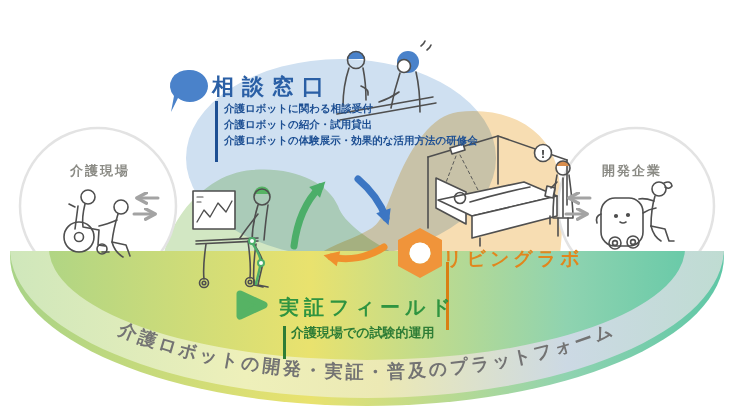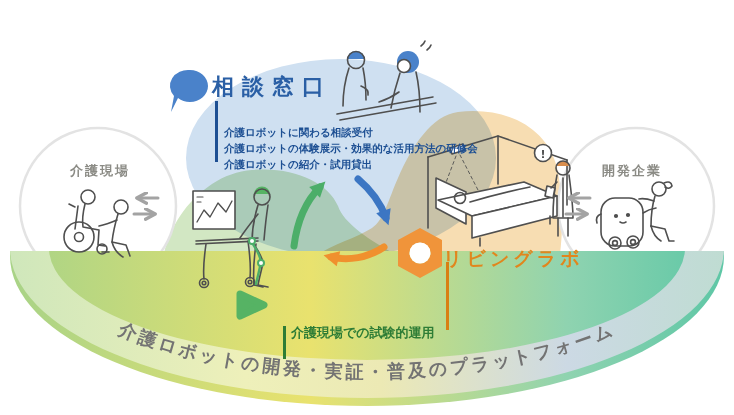--- a/index.html
+++ b/index.html
@@ -204,29 +204,30 @@
       <path d="M 590,198 L 572,198" marker-end="url(#mGray)"></path>
       <path d="M 566,214 L 584,214" marker-end="url(#mGray)"></path>
     </g>
   </g>
 
   <text x="543" y="157.5" text-anchor="middle" style="font-size:11px;font-weight:700;fill:var(--line-ink)">!</text>
 </svg>
 
   <div class="abs node-title title-blue" style="left:212px;top:72px;text-align:right;">相談窓口</div>
   <div class="abs vbar b-blue" style="left:215px;top:101px;height:61px;color:var(--bullet-blue);"></div>
-  <div class="abs bullets b-blue" style="left:224px;top:100px;margin-top:24px;">
+  <div class="abs bullets b-blue" style="left:224px;top:100px;">
     <div>介護ロボットに関わる相談受付</div>
+    <div>介護ロボットの紹介・試用貸出</div>
     <div>介護ロボットの体験展示・効果的な活用方法の研修会</div>
-    <div>介護ロボットの紹介・試用貸出</div>
   </div>
 
   <div class="abs node-title title-orange" style="left:443px;top:246px;">リビングラボ</div>
   <div class="abs vbar" style="left:446px;top:262px;height:68px;color:var(--bullet-orange);background:var(--bullet-orange);"></div>
 
+  <div class="abs node-title title-green" style="left:279px;top:294px;">実証フィールド</div>
   <div class="abs vbar" style="left:283px;top:326px;height:33px;background:var(--bullet-green);"></div>
   <div class="abs bullets b-green" style="left:291px;top:324px;">
     <div>介護現場での試験的運用</div>
   </div>
 
   <div class="abs circle-label" style="left:58px;top:162px;width:84px;">介護現場</div>
   <div class="abs circle-label" style="left:578px;top:162px;width:84px;text-align:right;">開発企業</div>
 
 </div>
 

